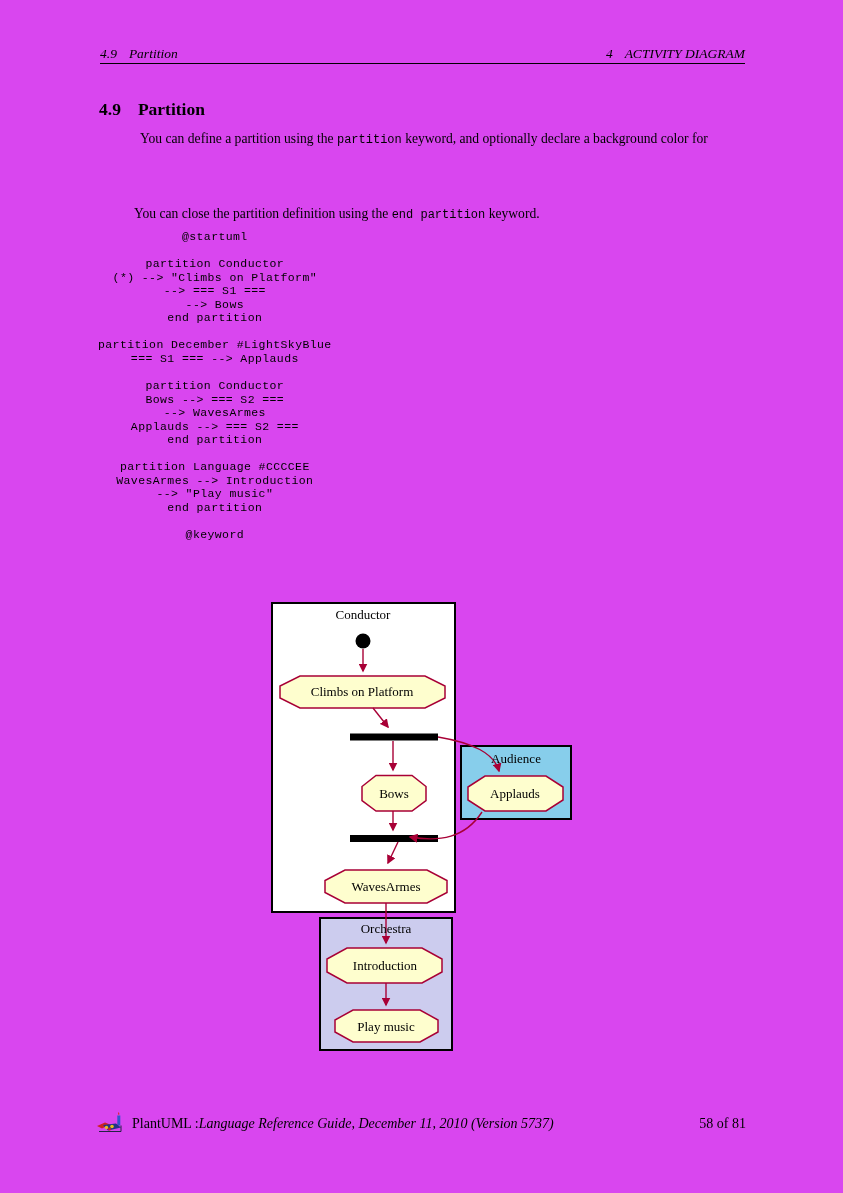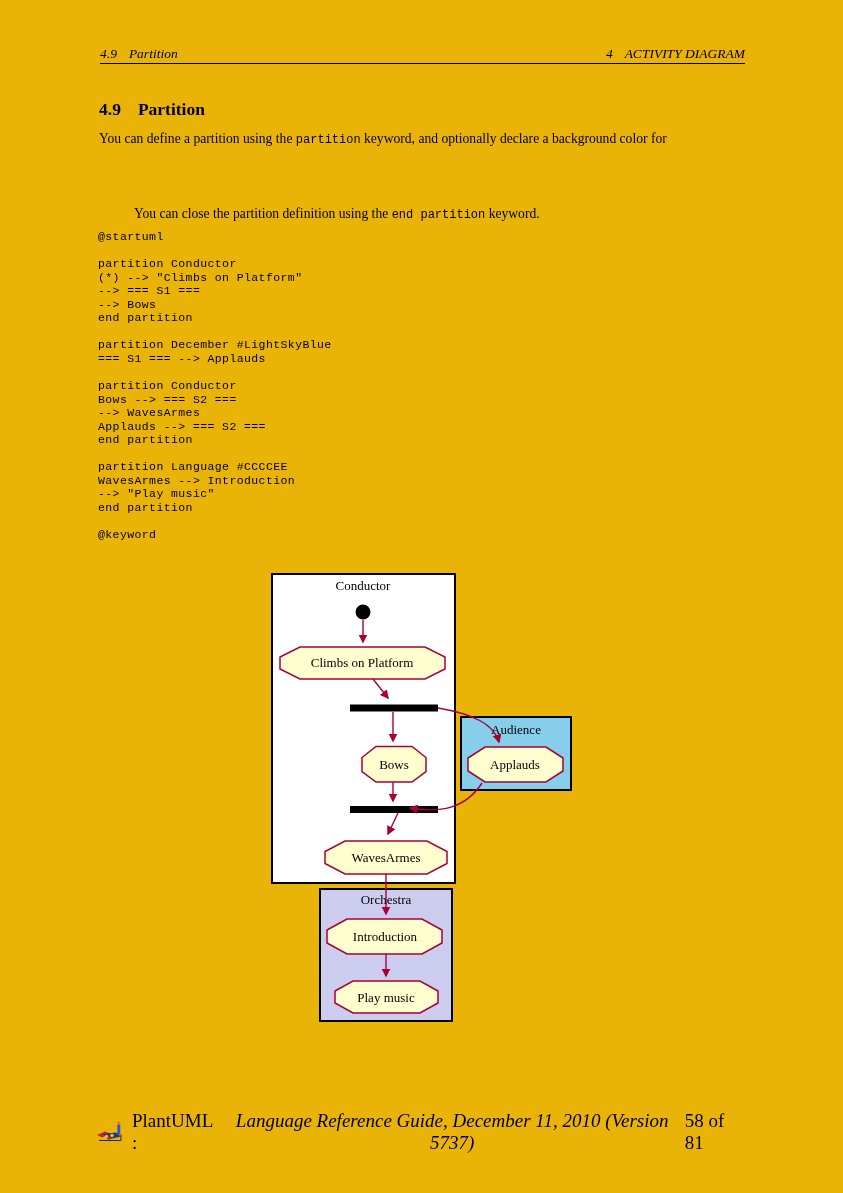--- a/index.html
+++ b/index.html
@@ -1,56 +1,56 @@
 <!DOCTYPE html>
 <html><head>
 <meta charset="utf-8">
 <style>
   html,body{margin:0;padding:0;background:#ffffff;}
   .page{
-    position:relative;width:843px;height:1193px;background:#eab308;
+    position:relative;width:843px;height:1193px;background:#d946ef;
     font-family:"Liberation Serif","DejaVu Serif",serif;color:#000;overflow:hidden;
   }
   
   .running-header{
     position:absolute;top:46px;left:100px;width:645px;
     display:flex;justify-content:space-between;
     font-style:italic;font-size:13.5px;
   }
   .running-header .num{margin-right:12px;}
   .header-rule{position:absolute;top:63px;left:100px;width:645px;border-top:1.2px solid #000;height:0;}
   
   .section-heading{
     position:absolute;top:99px;left:99px;margin:0;
     font-size:17.5px;font-weight:bold;display:flex;
   }
   .section-heading .num{margin-right:17px;}
   
   .para{position:absolute;margin:0;font-size:13.6px;line-height:19px;}
-  #p1{top:129px;left:99px;width:650px;}
+  #p1{top:129px;left:99px;width:650px;text-align:center;}
   #p1 .line2{display:block;margin-left:29px;}
   #p2{top:174px;left:96px;}
   #p3{top:204px;left:113px;margin-left:21px;}
   .inline-code{font-family:"Liberation Mono","DejaVu Sans Mono",monospace;font-size:12px;}
   
   .code-block{
     position:absolute;top:230px;left:98px;
     font-family:"Liberation Mono","DejaVu Sans Mono",monospace;
-    font-size:11.5px;letter-spacing:0.4px;
+    font-size:11.5px;letter-spacing:0.4px;text-align:center;
   }
   .code-line{height:13.55px;line-height:13.55px;white-space:pre;}
   
-  .diagram{position:absolute;left:255px;top:566px;width:330px;height:465px;}
+  .diagram{position:absolute;left:255px;top:595px;width:330px;height:465px;}
   .diagram svg{display:block;}
   .diag-label{font-family:"Liberation Serif","DejaVu Serif",serif;font-size:13px;}
   .part-title{font-family:"Liberation Serif","DejaVu Serif",serif;font-size:13px;}
   
   .footer{
     position:absolute;top:1110px;left:96px;width:650px;
-    display:flex;align-items:center;font-size:19px;
+    display:flex;align-items:center;font-size:14px;
   }
   .footer .logo{margin-right:6px;flex:0 0 auto;}
   .footer-doc{font-style:italic;text-align:center;}
   .footer-page{margin-left:auto;}
 </style>
 </head>
 <body>
 
 <div class="page">
 

